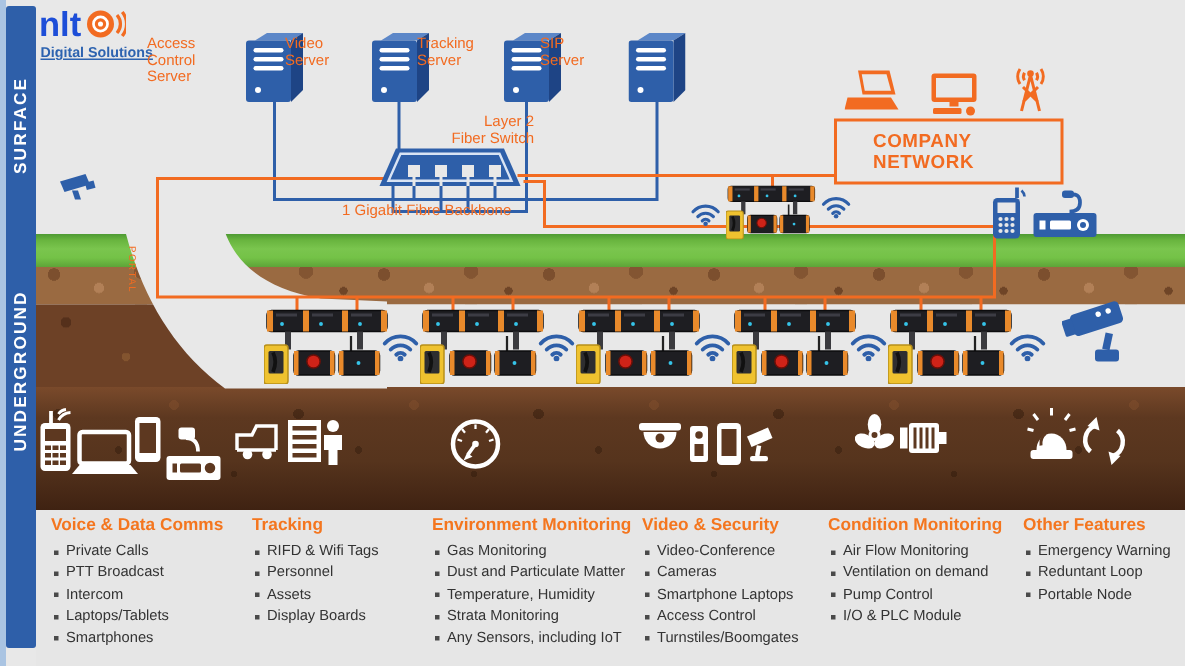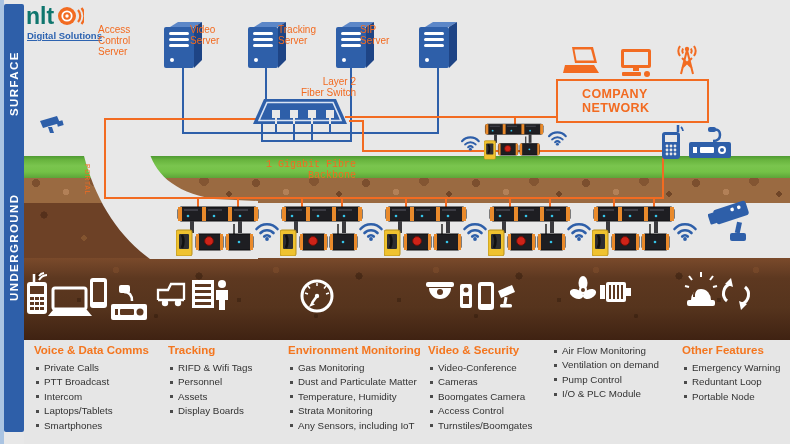--- a/index.html
+++ b/index.html
@@ -38,29 +38,29 @@
       radial-gradient(circle 3.5px at 55px 42px,rgba(28,12,2,.3) 70%,transparent 72%),
       radial-gradient(circle 4.5px at 92px 12px,rgba(128,78,44,.55) 70%,transparent 72%),
       radial-gradient(circle 3px at 132px 58px,rgba(28,12,2,.3) 70%,transparent 72%),
       linear-gradient(180deg,#7a4a2b 0,#5d3820 25%,#56341d 60%,#3f2212 100%);
     background-size:160px 80px,160px 80px,160px 80px,160px 80px,100% 100%;
     background-repeat:repeat,repeat,repeat,repeat,no-repeat;}
   .bottom-area{left:24px;top:340px;width:766px;height:104px;background:#e6e6e6;}
 
   
   .logo-row{left:26px;top:4px;display:flex;align-items:flex-start;}
-  .logo-text{font-size:23px;font-weight:900;color:#0f766e;letter-spacing:0;line-height:24px;}
+  .logo-text{font-size:23px;font-weight:900;color:#1d4ed8;letter-spacing:0;line-height:24px;}
   .logo-tag{left:27px;top:30px;font-size:9.5px;font-weight:600;color:#2d63b0;text-decoration:underline;}
 
   
   .olabel{color:#f26b21;font-size:10px;line-height:11px;}
   .server-label{top:24px;text-align:left;white-space:pre-line;color:#f26b21;font-size:10px;line-height:11px;}
   .server-icon{top:22px;}
   .switch-label{left:244px;top:76px;width:112px;text-align:right;white-space:pre-line;}
-  .backbone-label{left:228px;top:159px;width:128px;text-align:right;font-size:10px;font-family:Liberation Mono, monospace;}
+  .backbone-label{left:228px;top:135px;width:128px;text-align:left;font-size:10px;}
   .portal-label{left:84px;top:164px;color:#f26b21;font-size:6.5px;letter-spacing:1px;
                 writing-mode:vertical-rl;}
 
   .company-box{left:556px;top:79px;width:153px;height:44px;border:2.5px solid #f26b21;
                display:flex;align-items:center;justify-content:center;padding-left:24px;}
   .company-label{color:#f26b21;font-weight:bold;font-size:12.5px;letter-spacing:.4px;}
 
   
   .col{top:344px;}
   .col h3{margin:0 0 5px 0;font-size:11.5px;color:#f4761f;font-weight:bold;}
@@ -691,26 +691,27 @@
         <li>Temperature, Humidity</li>
         <li>Strata Monitoring</li>
         <li>Any Sensors, including IoT</li>
       </ul>
     </div>
     <div class="abs col" style="left:428px;width:120px">
     <h3>Video &amp; Security</h3>
     <ul>
         <li>Video-Conference</li>
         <li>Cameras</li>
-        <li>Boomgates Camera</li>
+        <li>Smartphone Laptops</li>
         <li>Access Control</li>
         <li>Turnstiles/Boomgates</li>
       </ul>
     </div>
     <div class="abs col" style="left:552px;width:126px">
+    <h3>Condition Monitoring</h3>
     <ul>
         <li>Air Flow Monitoring</li>
         <li>Ventilation on demand</li>
         <li>Pump Control</li>
         <li>I/O &amp; PLC Module</li>
       </ul>
     </div>
     <div class="abs col" style="left:682px;width:104px">
     <h3>Other Features</h3>
     <ul>

